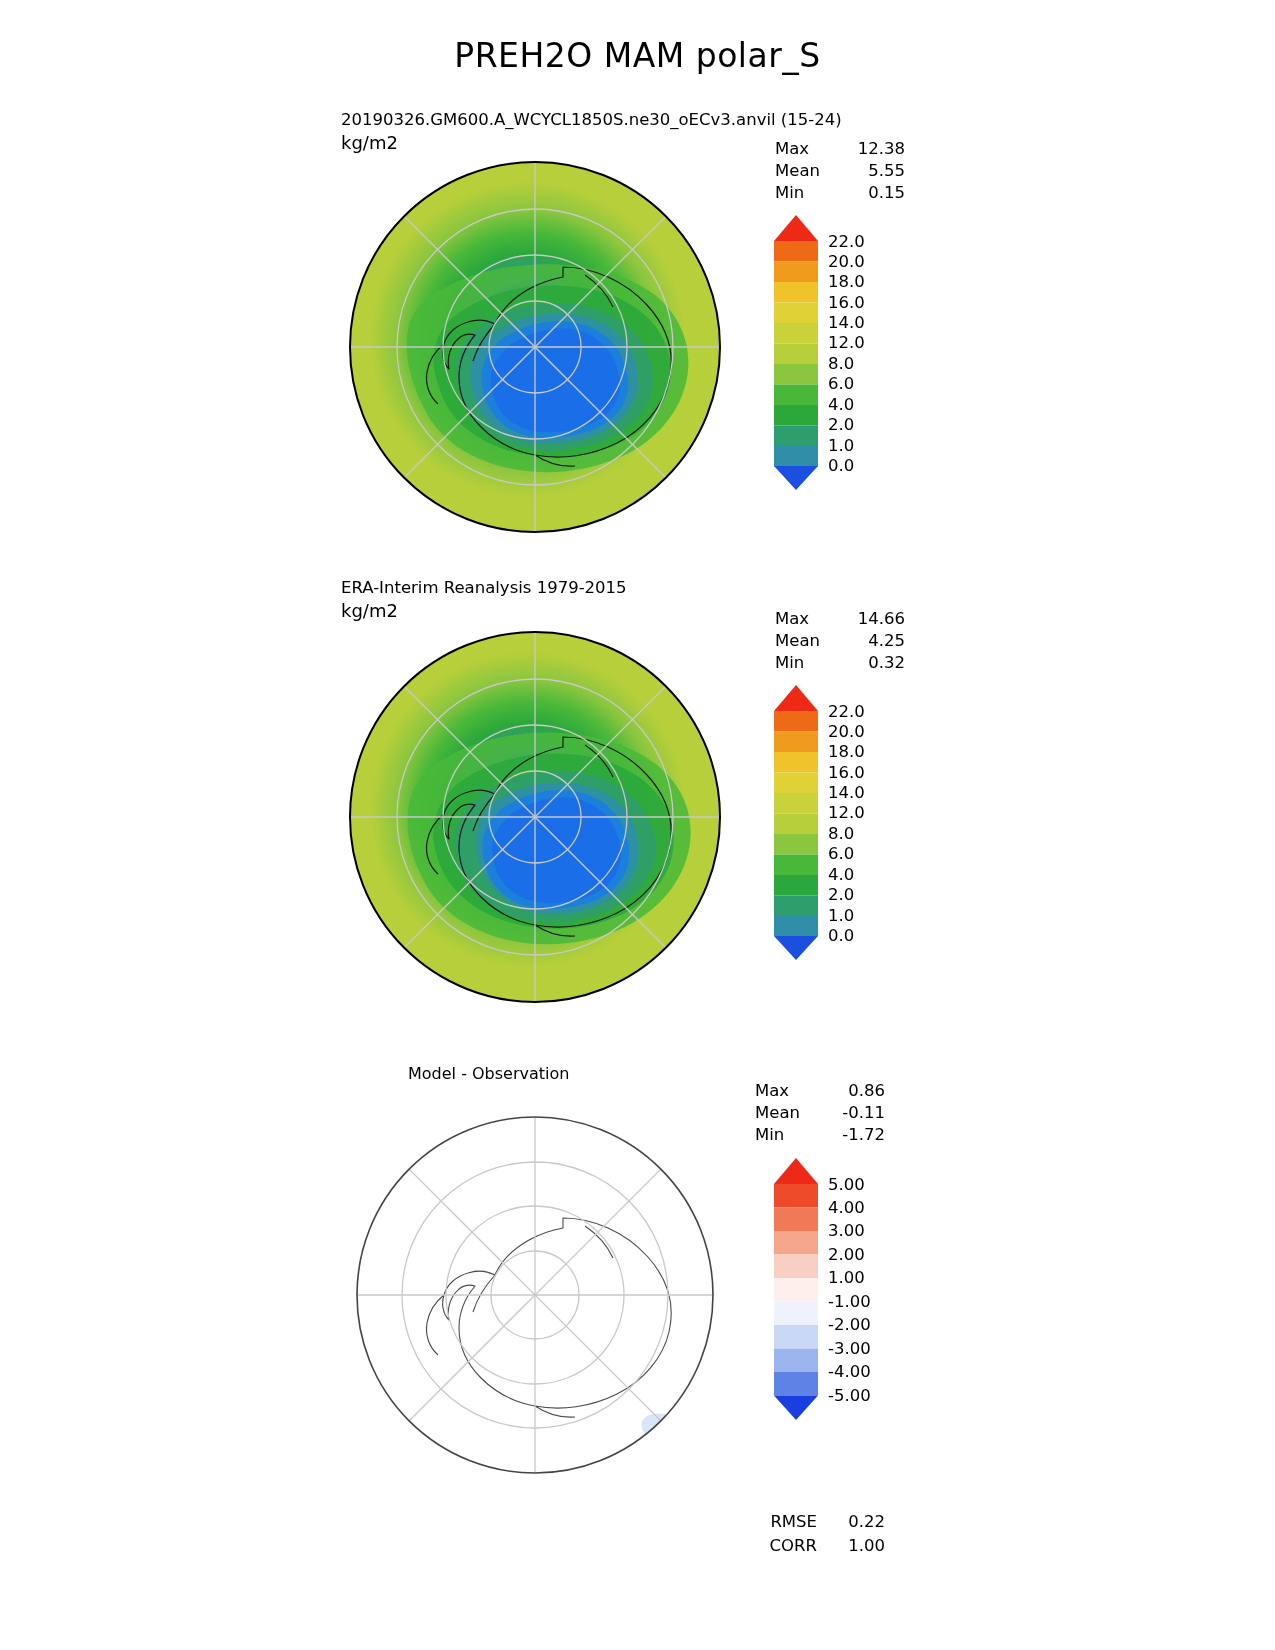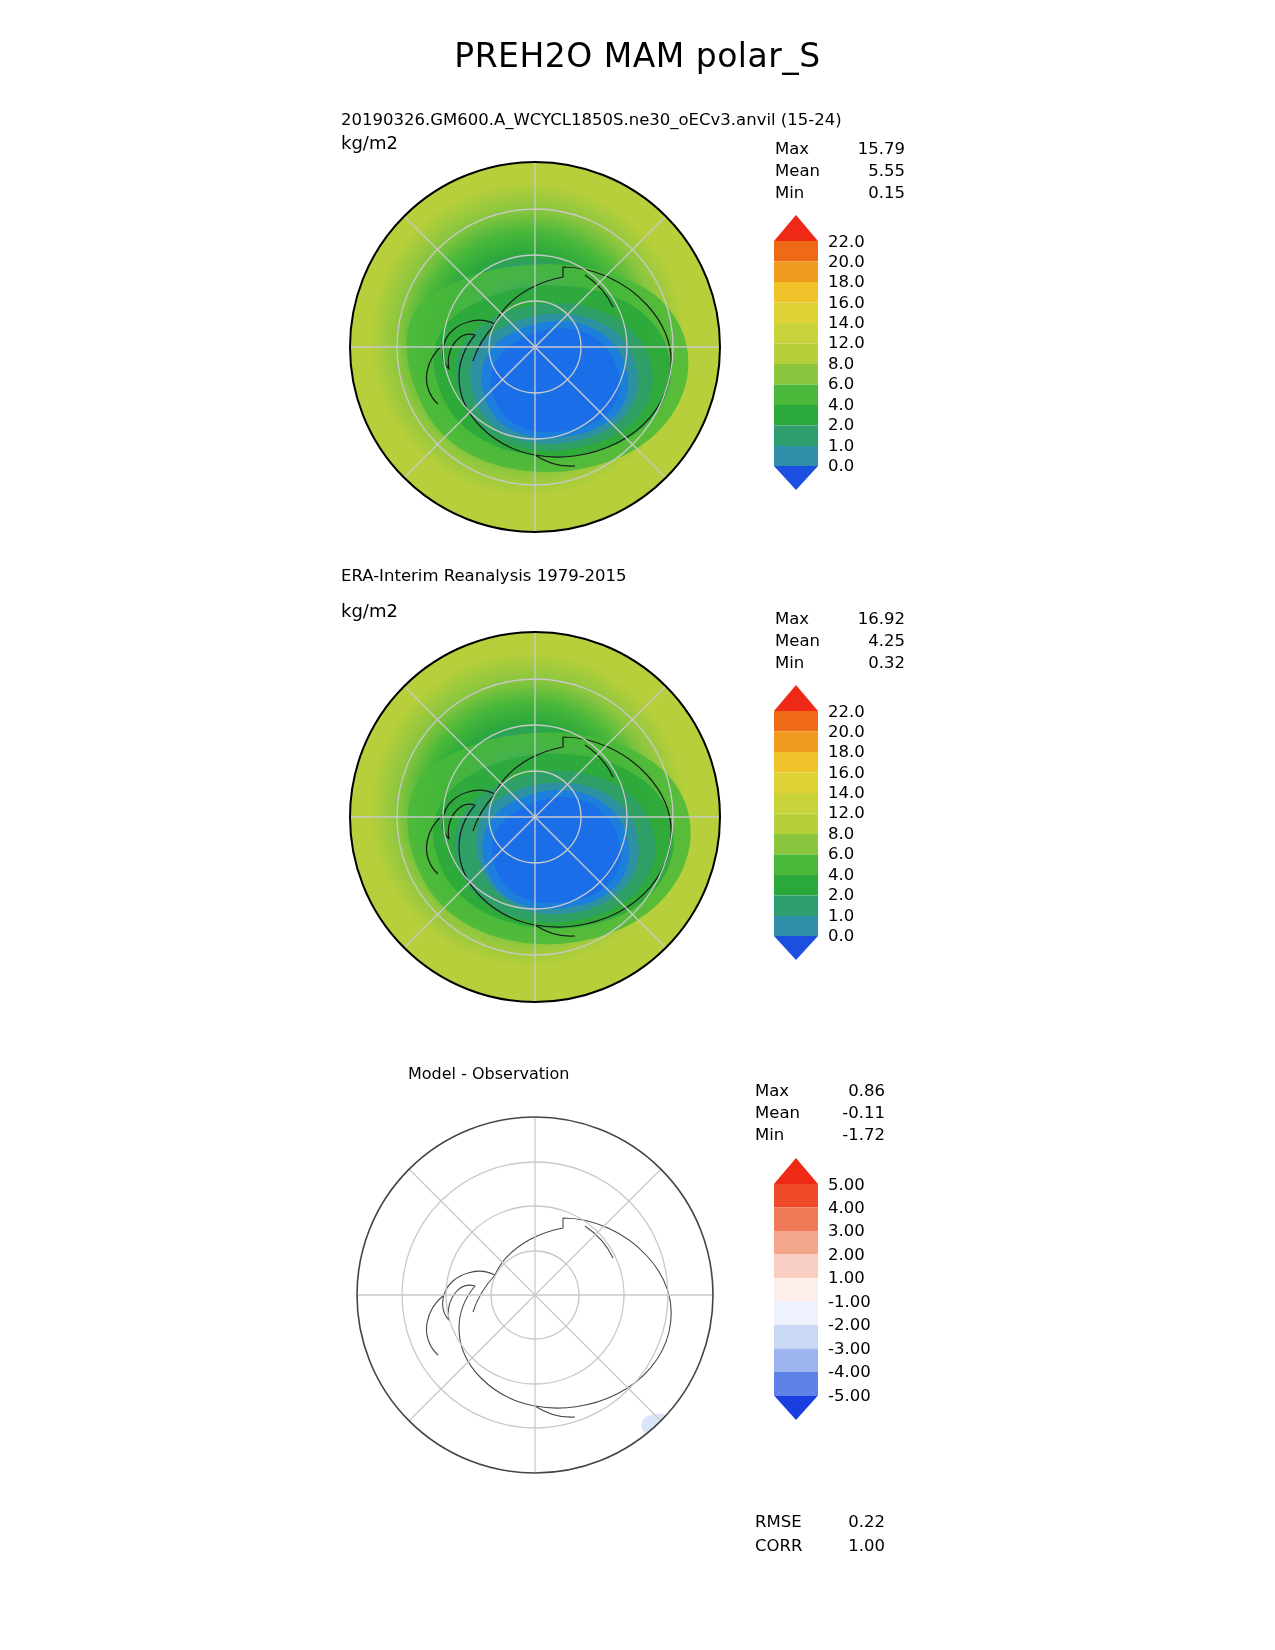--- a/index.html
+++ b/index.html
@@ -73,37 +73,37 @@
     left: 0;
     white-space: nowrap;
     transform: translateY(-50%);
   }
   .footer-stats {
     position: absolute;
     font-size: 16.5px;
     line-height: 24px;
   }
   .footer-stats .row { display: flex; width: 130px; }
-  .footer-stats .lbl { width: 62px; text-align: left; }
+  .footer-stats .lbl { width: 62px; text-align: right; }
   .footer-stats .val { width: 68px; text-align: right; }
 </style>
 </head>
 <body>
 
 <div class="main-title">PREH2O MAM polar_S</div>
 
 <div class="panel">
 
   <div class="panel-sub" style="top:110px; left:341px;">20190326.GM600.A_WCYCL1850S.ne30_oECv3.anvil (15-24)</div>
   <div class="panel-units" style="top:132px; left:341px;">kg/m2</div>
 
   <div class="stats" style="top:138px; left:775px;">
     <div class="row">
         <span class="lbl">Max</span>
-        <span class="val">15.79</span>
+        <span class="val">12.38</span>
       </div>
     <div class="row">
         <span class="lbl">Mean</span>
         <span class="val">5.55</span>
       </div>
     <div class="row">
         <span class="lbl">Min</span>
         <span class="val">0.15</span>
       </div>
   </div>
@@ -196,27 +196,27 @@
     <span style="top:169px">6.0</span>
     <span style="top:190px">4.0</span>
     <span style="top:210px">2.0</span>
     <span style="top:231px">1.0</span>
     <span style="top:251px">0.0</span>
   </div>
 </div>
 
 <div class="panel">
 
-  <div class="panel-sub" style="top:566px; left:341px;">ERA-Interim Reanalysis 1979-2015</div>
+  <div class="panel-sub" style="top:578px; left:341px;">ERA-Interim Reanalysis 1979-2015</div>
   <div class="panel-units" style="top:600px; left:341px;">kg/m2</div>
 
   <div class="stats" style="top:608px; left:775px;">
     <div class="row">
         <span class="lbl">Max</span>
-        <span class="val">16.92</span>
+        <span class="val">14.66</span>
       </div>
     <div class="row">
         <span class="lbl">Mean</span>
         <span class="val">4.25</span>
       </div>
     <div class="row">
         <span class="lbl">Min</span>
         <span class="val">0.32</span>
       </div>
   </div>

